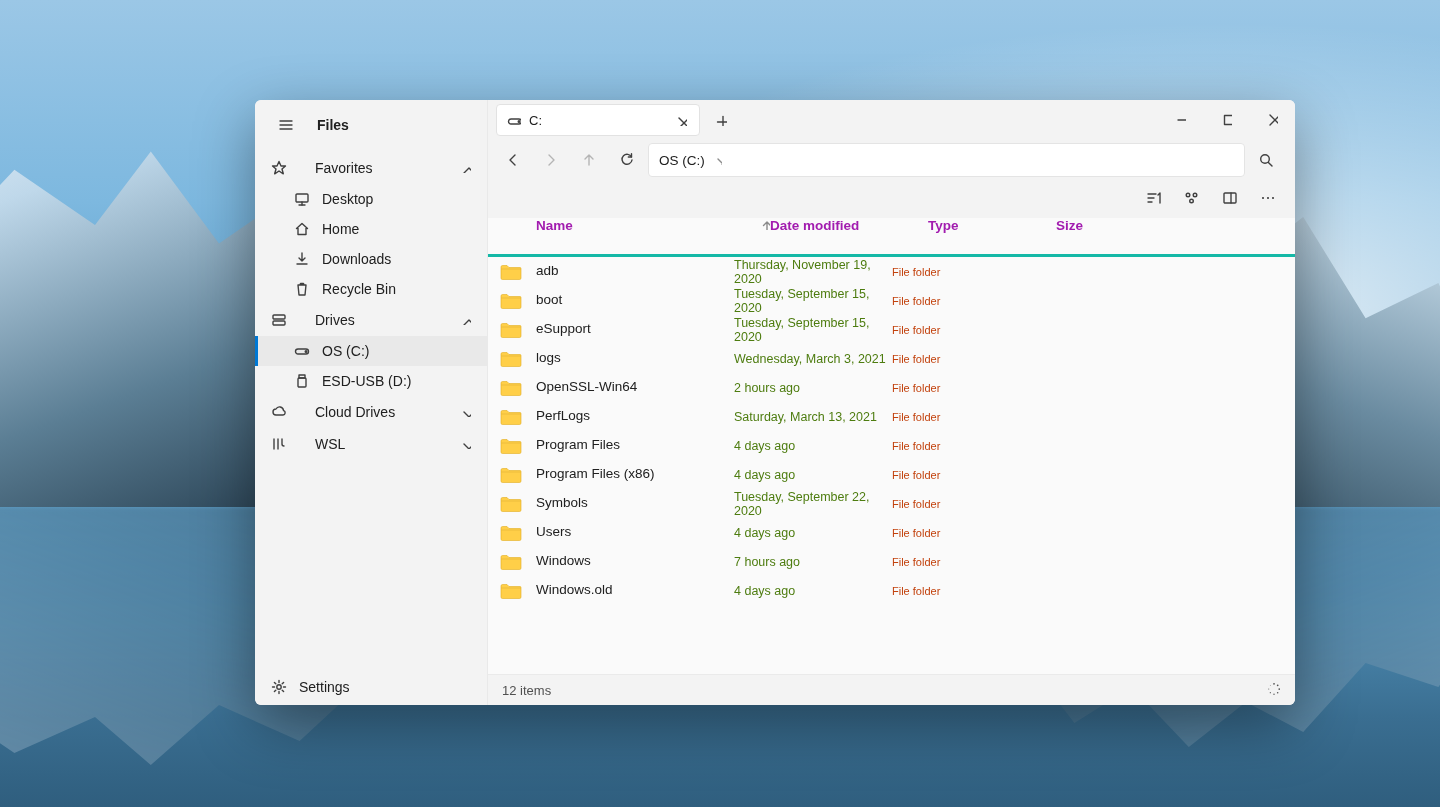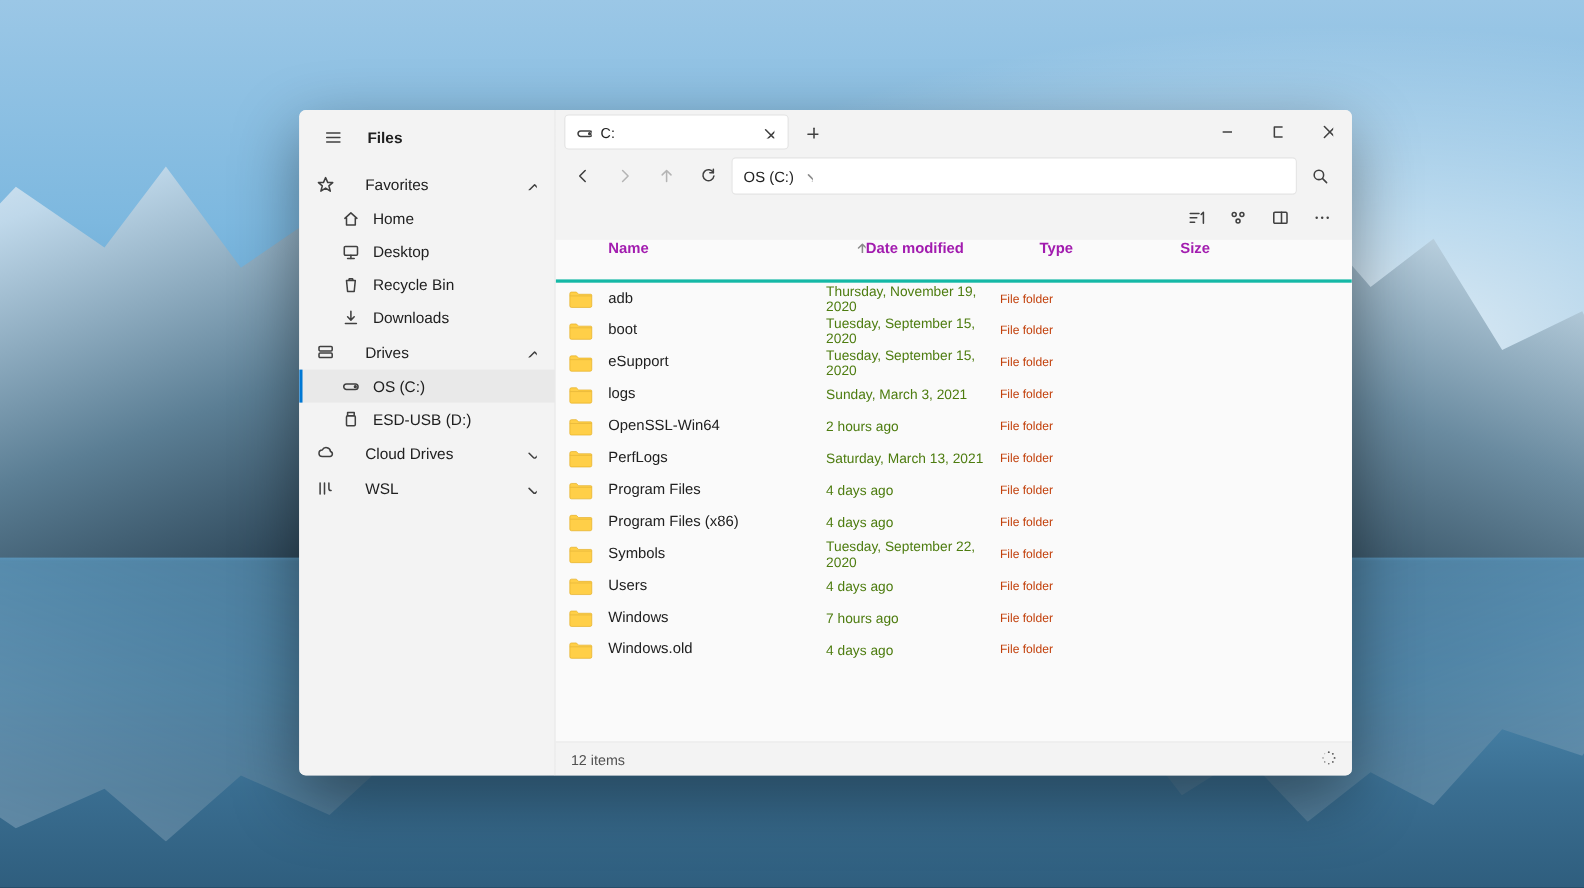--- a/index.html
+++ b/index.html
@@ -43,22 +43,22 @@
     clip-path: polygon(0% 100%, 0% 35%, 12% 18%, 25% 30%, 34% 14%, 45% 34%, 58% 22%, 70% 45%, 85% 38%, 100% 100%);
   }
   .reflect.right { right:-40px; width:520px;
     background: linear-gradient(200deg,#dbebf6 0%, #567991 55%, #203344 90%);
     clip-path: polygon(0% 100%, 10% 55%, 22% 28%, 33% 40%, 44% 20%, 55% 35%, 66% 25%, 78% 48%, 92% 40%, 100% 60%, 100% 100%);
   }
 
   
   .window {
     position: absolute;
-    left: 272px; top: 100px;
-    width: 957px; height: 605px;
+    left: 255px; top: 100px;
+    width: 1040px; height: 605px;
     border-radius: 6px;
     overflow: hidden;
     box-shadow: 0 20px 60px rgba(0,0,0,.4);
     display:flex;
     background:#f3f3f3;
   }
   .sidebar {
     width: 232px;
     background: rgba(243,243,243,.96);
     backdrop-filter: blur(20px);
@@ -259,41 +259,41 @@
           <use href="#i-star"></use>
         </svg>
       <span>Favorites</span>
       <span class="chev"><svg class="icon">
             <use href="#i-chev-up"></use>
           </svg></span>
     </div>
     <div id="fav-list">
         <div class="sb-item">
           <svg class="icon">
+            <use href="#i-desktop"></use>
+          </svg>
+          <span>Desktop</span>
+        </div>
+        <div class="sb-item">
+          <svg class="icon">
             <use href="#i-home"></use>
           </svg>
           <span>Home</span>
         </div>
         <div class="sb-item">
           <svg class="icon">
-            <use href="#i-desktop"></use>
-          </svg>
-          <span>Desktop</span>
+            <use href="#i-download"></use>
+          </svg>
+          <span>Downloads</span>
         </div>
         <div class="sb-item">
           <svg class="icon">
             <use href="#i-recycle"></use>
           </svg>
           <span>Recycle Bin</span>
-        </div>
-        <div class="sb-item">
-          <svg class="icon">
-            <use href="#i-download"></use>
-          </svg>
-          <span>Downloads</span>
         </div>
       </div>
 
     <div class="sb-section-hdr">
       <svg class="icon">
           <use href="#i-drives"></use>
         </svg>
       <span>Drives</span>
       <span class="chev"><svg class="icon">
             <use href="#i-chev-up"></use>
@@ -328,20 +328,26 @@
       <svg class="icon">
           <use href="#i-wsl"></use>
         </svg>
       <span>WSL</span>
       <span class="chev"><svg class="icon">
             <use href="#i-chev-dn"></use>
           </svg></span>
     </div>
 
     <div class="sb-spacer"></div>
+    <div class="sb-settings">
+      <svg class="icon">
+          <use href="#i-gear"></use>
+        </svg>
+      <span>Settings</span>
+    </div>
   </div>
 
   <div class="main">
 
     <div class="titlebar">
       <div class="tab">
         <svg class="icon" style="width:14px;height:14px">
             <use href="#i-drive"></use>
           </svg>
         <span>C:</span>
@@ -478,21 +484,21 @@
             <div class="r-type">File folder</div>
             <div class="r-size"></div>
           </div>
           <div class="row">
             <div class="r-name">
               <svg class="folder-icon" viewBox="0 0 22 18">
                 <use href="#i-folder"></use>
               </svg>
               <span>logs</span>
             </div>
-            <div class="r-date">Sunday, March 3, 2021</div>
+            <div class="r-date">Wednesday, March 3, 2021</div>
             <div class="r-type">File folder</div>
             <div class="r-size"></div>
           </div>
           <div class="row">
             <div class="r-name">
               <svg class="folder-icon" viewBox="0 0 22 18">
                 <use href="#i-folder"></use>
               </svg>
               <span>OpenSSL-Win64</span>
             </div>

